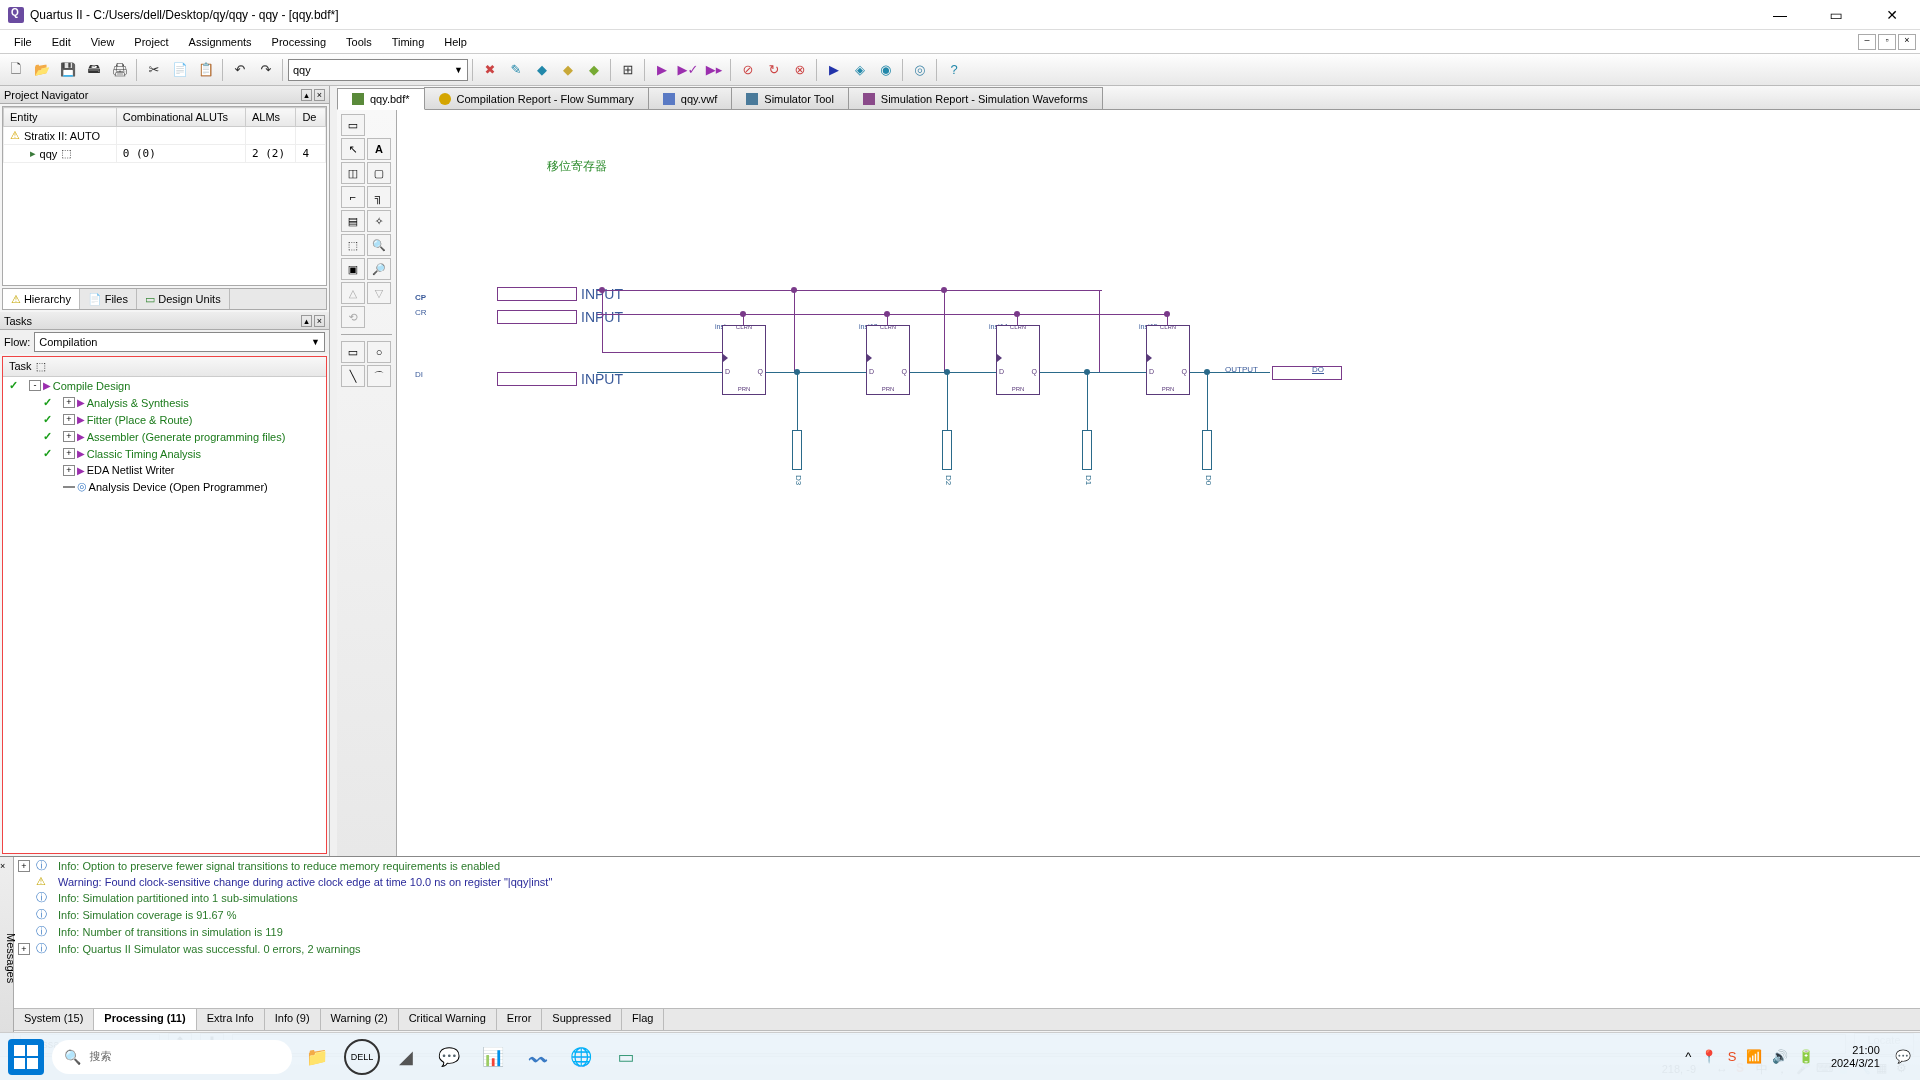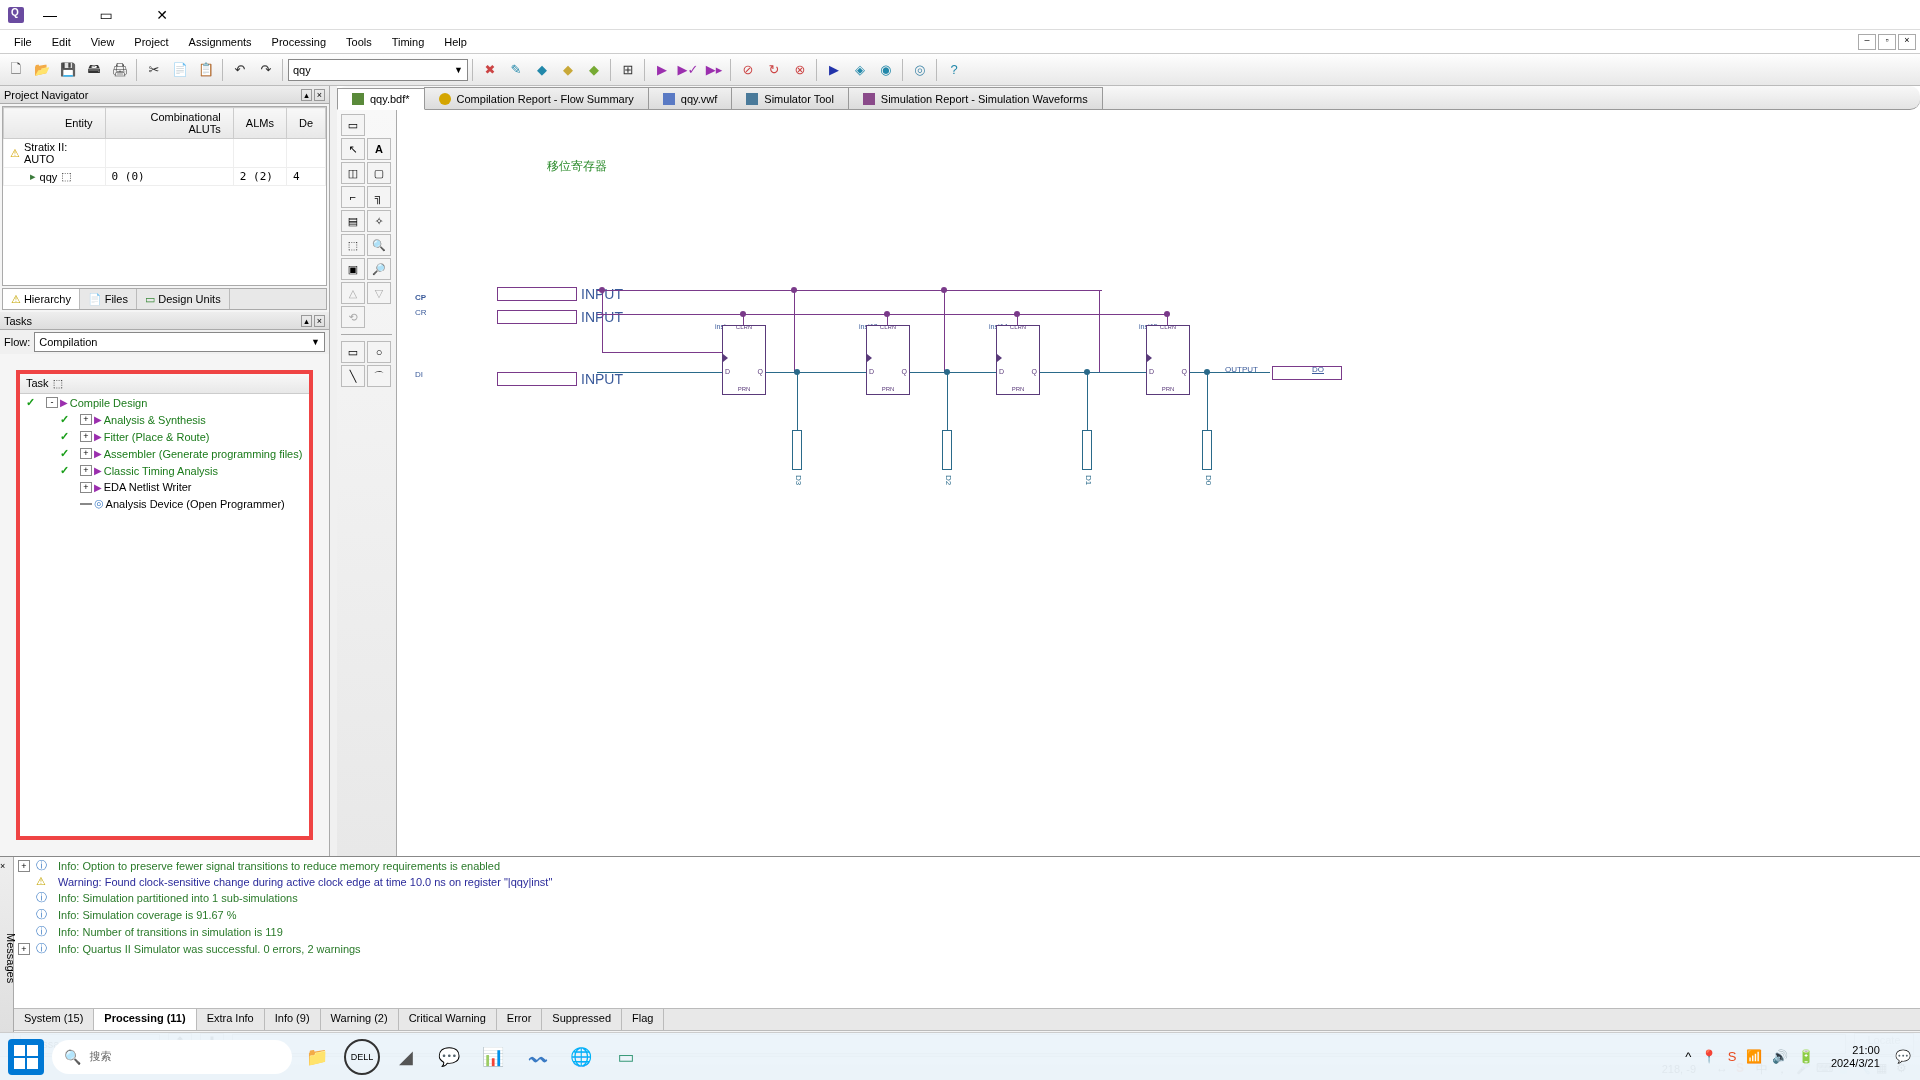--- a/index.html
+++ b/index.html
@@ -30,44 +30,44 @@
 .main { display: flex; height: calc(100% - 30px - 24px - 32px - 200px - 24px); gap: 7px; }
 
 
 .leftpanel { width: 330px; background: #f5f5f5; display: flex; flex-direction: column; border-right: 1px solid #aaa; }
 .panel-header { height: 18px; background: linear-gradient(#eee,#ddd); padding: 0 4px; font-size: 11px; display:flex; align-items:center; border-bottom:1px solid #aaa;}
 .panel-header .ctrl { margin-left:auto; display:flex; gap:2px;}
 .panel-header .ctrl span { font-size:9px; padding:0 2px; border:1px solid #999;}
 
 .nav-table { background:#fff; border:1px solid #aaa; margin:2px; }
 .nav-table table { width:100%; border-collapse:collapse; }
-.nav-table th { background: linear-gradient(#f8f8f8,#e8e8e8); border:1px solid #ccc; padding:3px 12px; text-align:right; font-weight:normal; font-size:11px; }
+.nav-table th { background: linear-gradient(#f8f8f8,#e8e8e8); border:1px solid #ccc; padding:3px 6px; text-align:left; font-weight:normal; font-size:11px; }
 .nav-table td { border:1px solid #eee; padding:2px 6px; font-family: monospace; font-size:11px;}
 .nav-tree-row { display:flex; align-items:center; gap:4px; font-family:monospace;}
 .nav-tree-row .warn-icon { color:#d4a500; font-size:11px; }
 .nav-tabs { height:22px; background:#e8e8e8; display:flex; border:1px solid #aaa; margin:0 2px 2px 2px;}
 .nav-tabs .ntab { padding:3px 8px; border-right:1px solid #bbb; font-size:11px; display:flex; align-items:center; gap:3px;}
 .nav-tabs .ntab.active { background:#fff; }
 .flow-row { display:flex; align-items:center; padding:2px 4px; gap:4px; background:#f0f0f0;}
 .flow-combo { flex:1; height:20px; border:1px solid #888; background:#fff; padding:0 4px; font-family:monospace; display:flex; align-items:center;}
 .flow-combo .arrow{margin-left:auto; font-size:9px;}
-.task-table { flex:1; background:#fff; border:4px solid #ef4444; margin:16px; overflow:auto;}
+.task-table { flex:1; background:#fff; border:1px solid #ef4444; margin:2px; overflow:auto;}
 .task-table .th-row { background:linear-gradient(#f8f8f8,#e8e8e8); padding:3px 6px; border-bottom:1px solid #ccc; display:flex; gap:4px;}
 .task-row { display:flex; align-items:center; padding:2px 4px; font-family:monospace; font-size:11px; gap:2px;}
 .task-row .check { color:#1a9e1a; font-weight:bold; width:18px; }
 .task-row .expand { width:12px; font-size:9px; border:1px solid #888; text-align:center; line-height:9px;}
 .task-row .play { color:#9b2fae; font-size:10px;}
 .task-row .name { flex:1; }
 .task-row.green .name { color:#1a7a1a; }
 .task-row.lvl0 { padding-left:6px;}
 .task-row.lvl1 { padding-left:40px;}
 
 
 .center { flex:1; display:flex; flex-direction:column; position:relative; background:#fff;}
-.doc-tabs { height:24px; background:linear-gradient(#f8f8f8,#e4e4e4); display:flex; align-items:flex-end; border-bottom:1px solid #999;border-radius:10px;}
+.doc-tabs { height:24px; background:linear-gradient(#f8f8f8,#e4e4e4); display:flex; align-items:flex-end; border-bottom:1px solid #999;}
 .doc-tab { height:22px; padding:3px 14px; border:1px solid #999; border-bottom:none; margin-right:-1px; background:linear-gradient(#f0f0f0,#dcdcdc); display:flex; align-items:center; gap:6px; font-size:11px;}
 .doc-tab.active { background:#fff; border-bottom:1px solid #fff; position:relative; top:1px;}
 .doc-tab .ticon { width:12px; height:12px; }
 .doc-tab .ticon.chip { background:#5a8a3a;}
 .doc-tab .ticon.report { background:#d4a500; border-radius:50%;}
 .doc-tab .ticon.wave { background:#5a7ac4;}
 .doc-tab .ticon.sim { background:#4a7a9a;}
 .doc-tab .ticon.simr { background:#8a4a8a;}
 
 .editor-body { flex:1; display:flex; }
@@ -142,20 +142,21 @@
 .taskbar .tb-icon { width:36px; height:36px; border-radius:4px; display:flex; align-items:center; justify-content:center; font-size:18px;}
 .taskbar .tray { margin-left:auto; display:flex; align-items:center; gap:10px;}
 .taskbar .tray span { font-size:13px;}
 .taskbar .clock { text-align:right; font-size:11px; line-height:13px; margin:0 6px;}
 </style>
 </head>
 <body>
 
 <div class="titlebar">
   <div class="app-icon"></div>
+  <div class="title">Quartus II - C:/Users/dell/Desktop/qy/qqy - qqy - [qqy.bdf*]</div>
   <div class="winbtns">
     <span>—</span>
     <span>▭</span>
     <span>✕</span>
   </div>
 </div>
 
 <div class="menubar">
   <div class="mitem"><span>File</span></div>
   <div class="mitem"><span>Edit</span></div>

